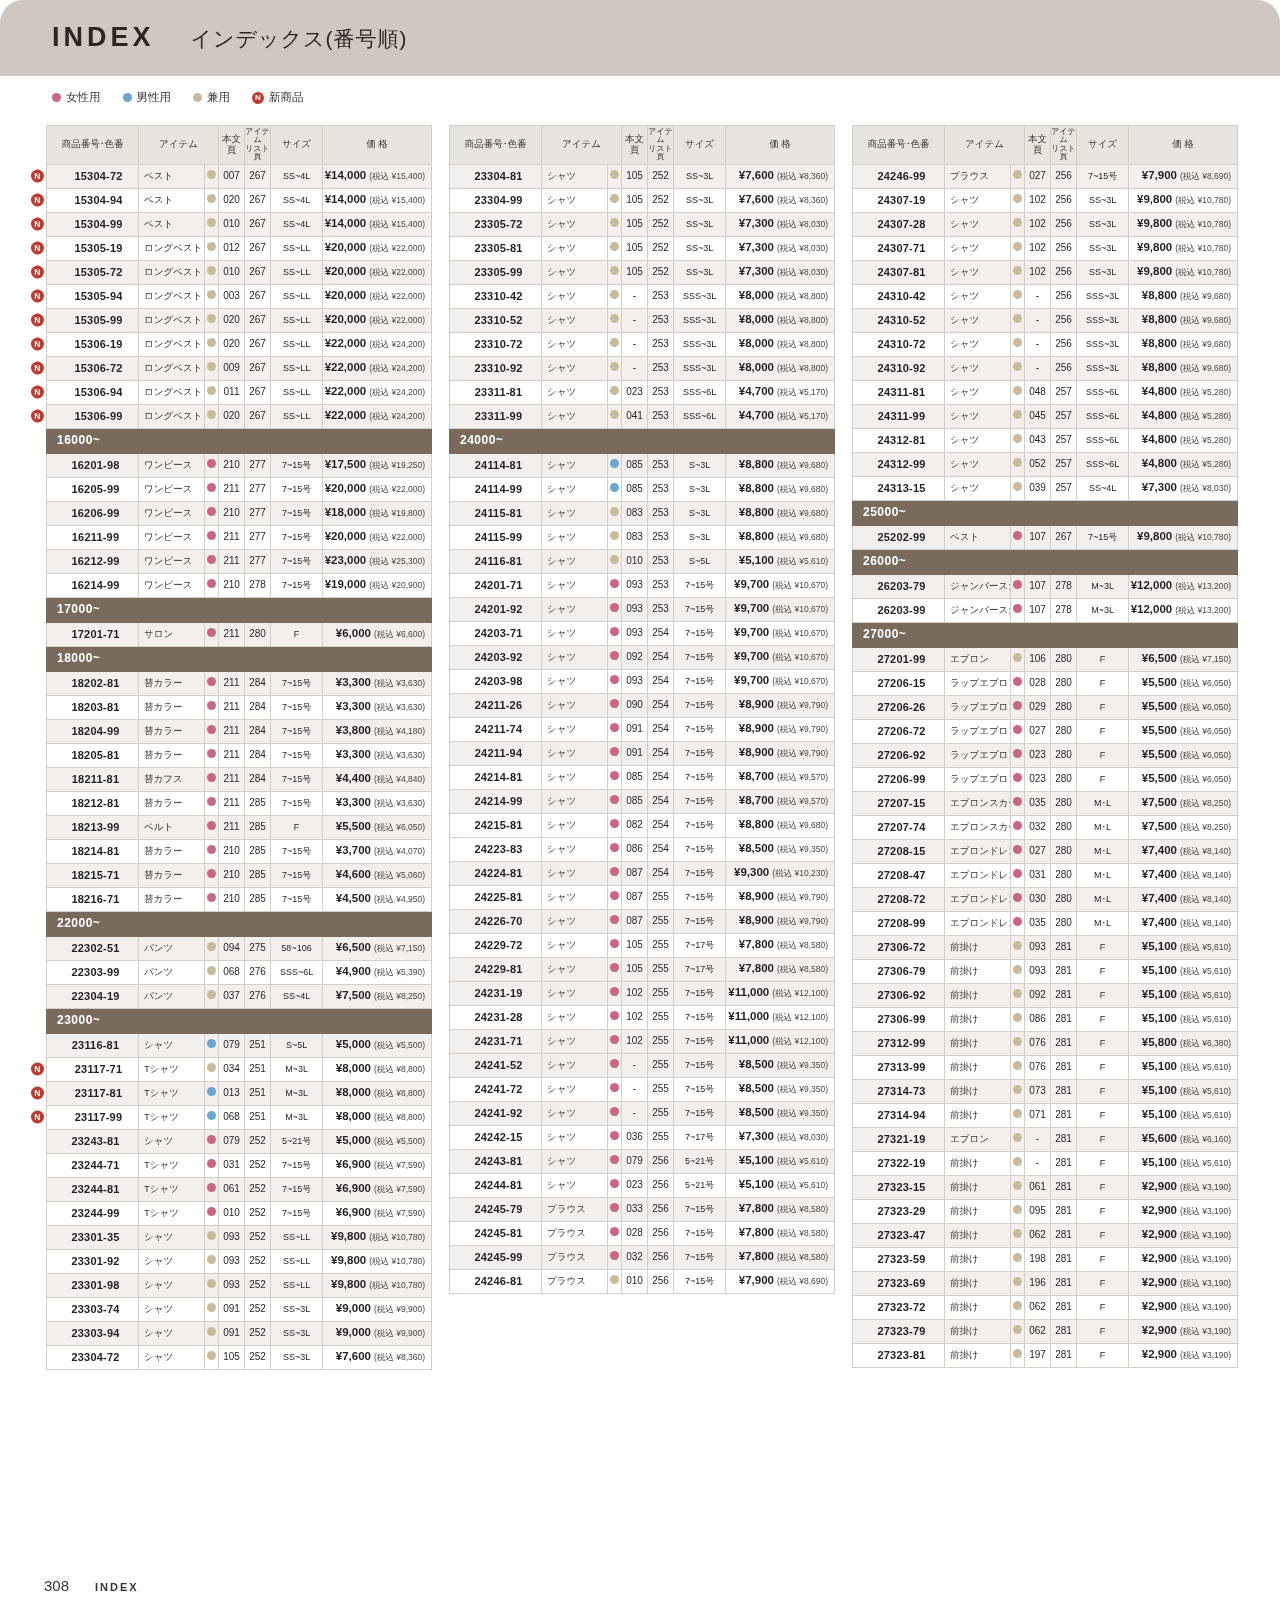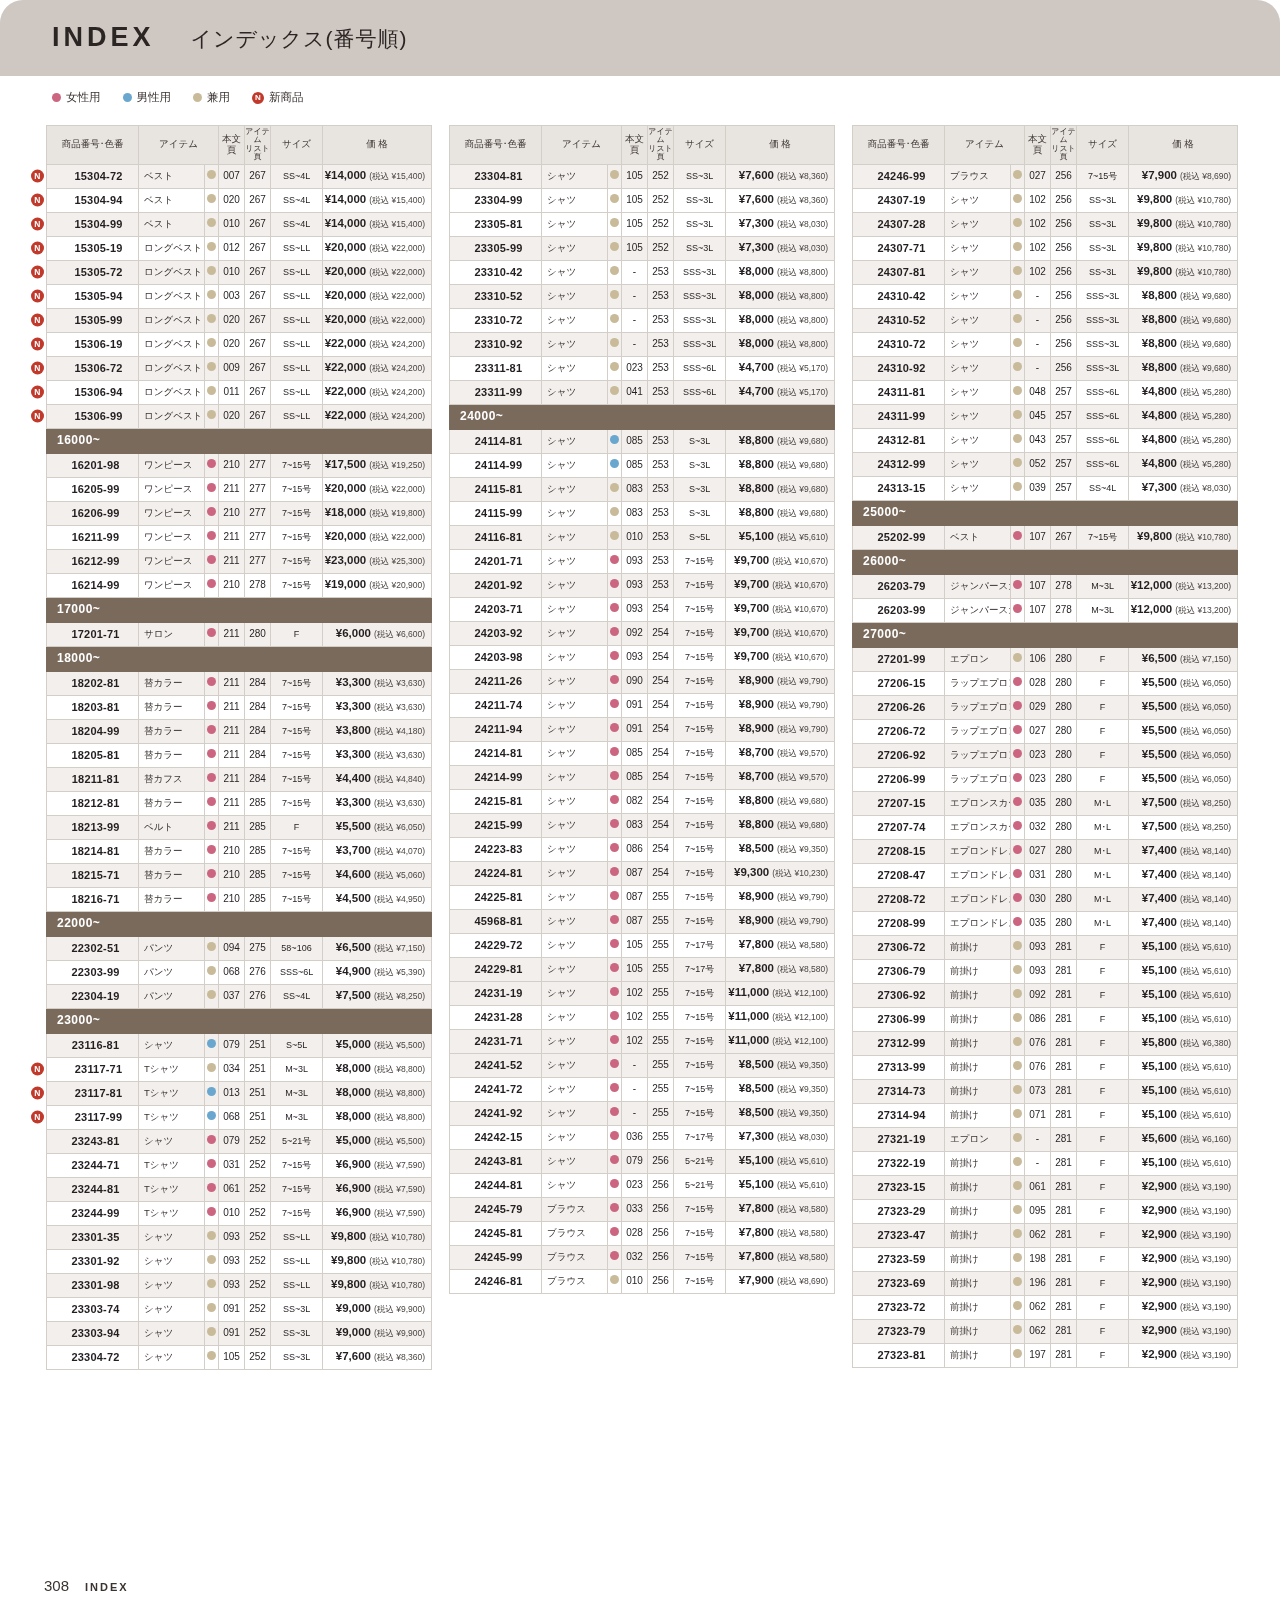--- a/index.html
+++ b/index.html
@@ -85,21 +85,21 @@
   td.code.has-new{padding-left:12px;}
 
   
   tr.band td{
     background:#7a6a5c;color:#ffffff;font-weight:bold;font-size:12px;
     padding-left:10px;height:24px;border:1px solid #7a6a5c;letter-spacing:0.5px;
   }
 
   
   .footer{
-    position:absolute;left:44px;bottom:22px;display:flex;align-items:baseline;gap:16px;
+    position:absolute;left:44px;bottom:22px;display:flex;align-items:baseline;gap:26px;
   }
   .footer .pg{font-size:15px;color:#3a3330;}
   .footer .lbl{font-size:11px;letter-spacing:2px;color:#3a3330;font-weight:bold;}
 </style>
 </head>
 <body>
 
 <div class="page">
 
   <div class="header">
@@ -613,20 +613,29 @@
             </tr>
             <tr class="plain">
               <td class="code"><span>23304-99</span></td>
               <td class="item">シャツ</td>
               <td class="mark"><span class="dot" style="background: rgb(201, 187, 154);"></span></td>
               <td class="num">105</td>
               <td class="num">252</td>
               <td class="size">SS~3L</td>
               <td class="price"><span class="main">¥7,600</span><span class="tax">(税込 ¥8,360)</span></td>
             </tr>
+            <tr class="alt">
+              <td class="code"><span>23305-72</span></td>
+              <td class="item">シャツ</td>
+              <td class="mark"><span class="dot" style="background: rgb(201, 187, 154);"></span></td>
+              <td class="num">105</td>
+              <td class="num">252</td>
+              <td class="size">SS~3L</td>
+              <td class="price"><span class="main">¥7,300</span><span class="tax">(税込 ¥8,030)</span></td>
+            </tr>
             <tr class="plain">
               <td class="code"><span>23305-81</span></td>
               <td class="item">シャツ</td>
               <td class="mark"><span class="dot" style="background: rgb(201, 187, 154);"></span></td>
               <td class="num">105</td>
               <td class="num">252</td>
               <td class="size">SS~3L</td>
               <td class="price"><span class="main">¥7,300</span><span class="tax">(税込 ¥8,030)</span></td>
             </tr>
             <tr class="alt">
@@ -832,29 +841,20 @@
             </tr>
             <tr class="plain">
               <td class="code"><span>24215-81</span></td>
               <td class="item">シャツ</td>
               <td class="mark"><span class="dot" style="background: rgb(204, 102, 128);"></span></td>
               <td class="num">082</td>
               <td class="num">254</td>
               <td class="size">7~15号</td>
               <td class="price"><span class="main">¥8,800</span><span class="tax">(税込 ¥9,680)</span></td>
             </tr>
-            <tr class="alt">
-              <td class="code"><span>24215-99</span></td>
-              <td class="item">シャツ</td>
-              <td class="mark"><span class="dot" style="background: rgb(204, 102, 128);"></span></td>
-              <td class="num">083</td>
-              <td class="num">254</td>
-              <td class="size">7~15号</td>
-              <td class="price"><span class="main">¥8,800</span><span class="tax">(税込 ¥9,680)</span></td>
-            </tr>
             <tr class="plain">
               <td class="code"><span>24223-83</span></td>
               <td class="item">シャツ</td>
               <td class="mark"><span class="dot" style="background: rgb(204, 102, 128);"></span></td>
               <td class="num">086</td>
               <td class="num">254</td>
               <td class="size">7~15号</td>
               <td class="price"><span class="main">¥8,500</span><span class="tax">(税込 ¥9,350)</span></td>
             </tr>
             <tr class="alt">
@@ -869,21 +869,21 @@
             <tr class="plain">
               <td class="code"><span>24225-81</span></td>
               <td class="item">シャツ</td>
               <td class="mark"><span class="dot" style="background: rgb(204, 102, 128);"></span></td>
               <td class="num">087</td>
               <td class="num">255</td>
               <td class="size">7~15号</td>
               <td class="price"><span class="main">¥8,900</span><span class="tax">(税込 ¥9,790)</span></td>
             </tr>
             <tr class="alt">
-              <td class="code"><span>45968-81</span></td>
+              <td class="code"><span>24226-70</span></td>
               <td class="item">シャツ</td>
               <td class="mark"><span class="dot" style="background: rgb(204, 102, 128);"></span></td>
               <td class="num">087</td>
               <td class="num">255</td>
               <td class="size">7~15号</td>
               <td class="price"><span class="main">¥8,900</span><span class="tax">(税込 ¥9,790)</span></td>
             </tr>
             <tr class="plain">
               <td class="code"><span>24229-72</span></td>
               <td class="item">シャツ</td>

